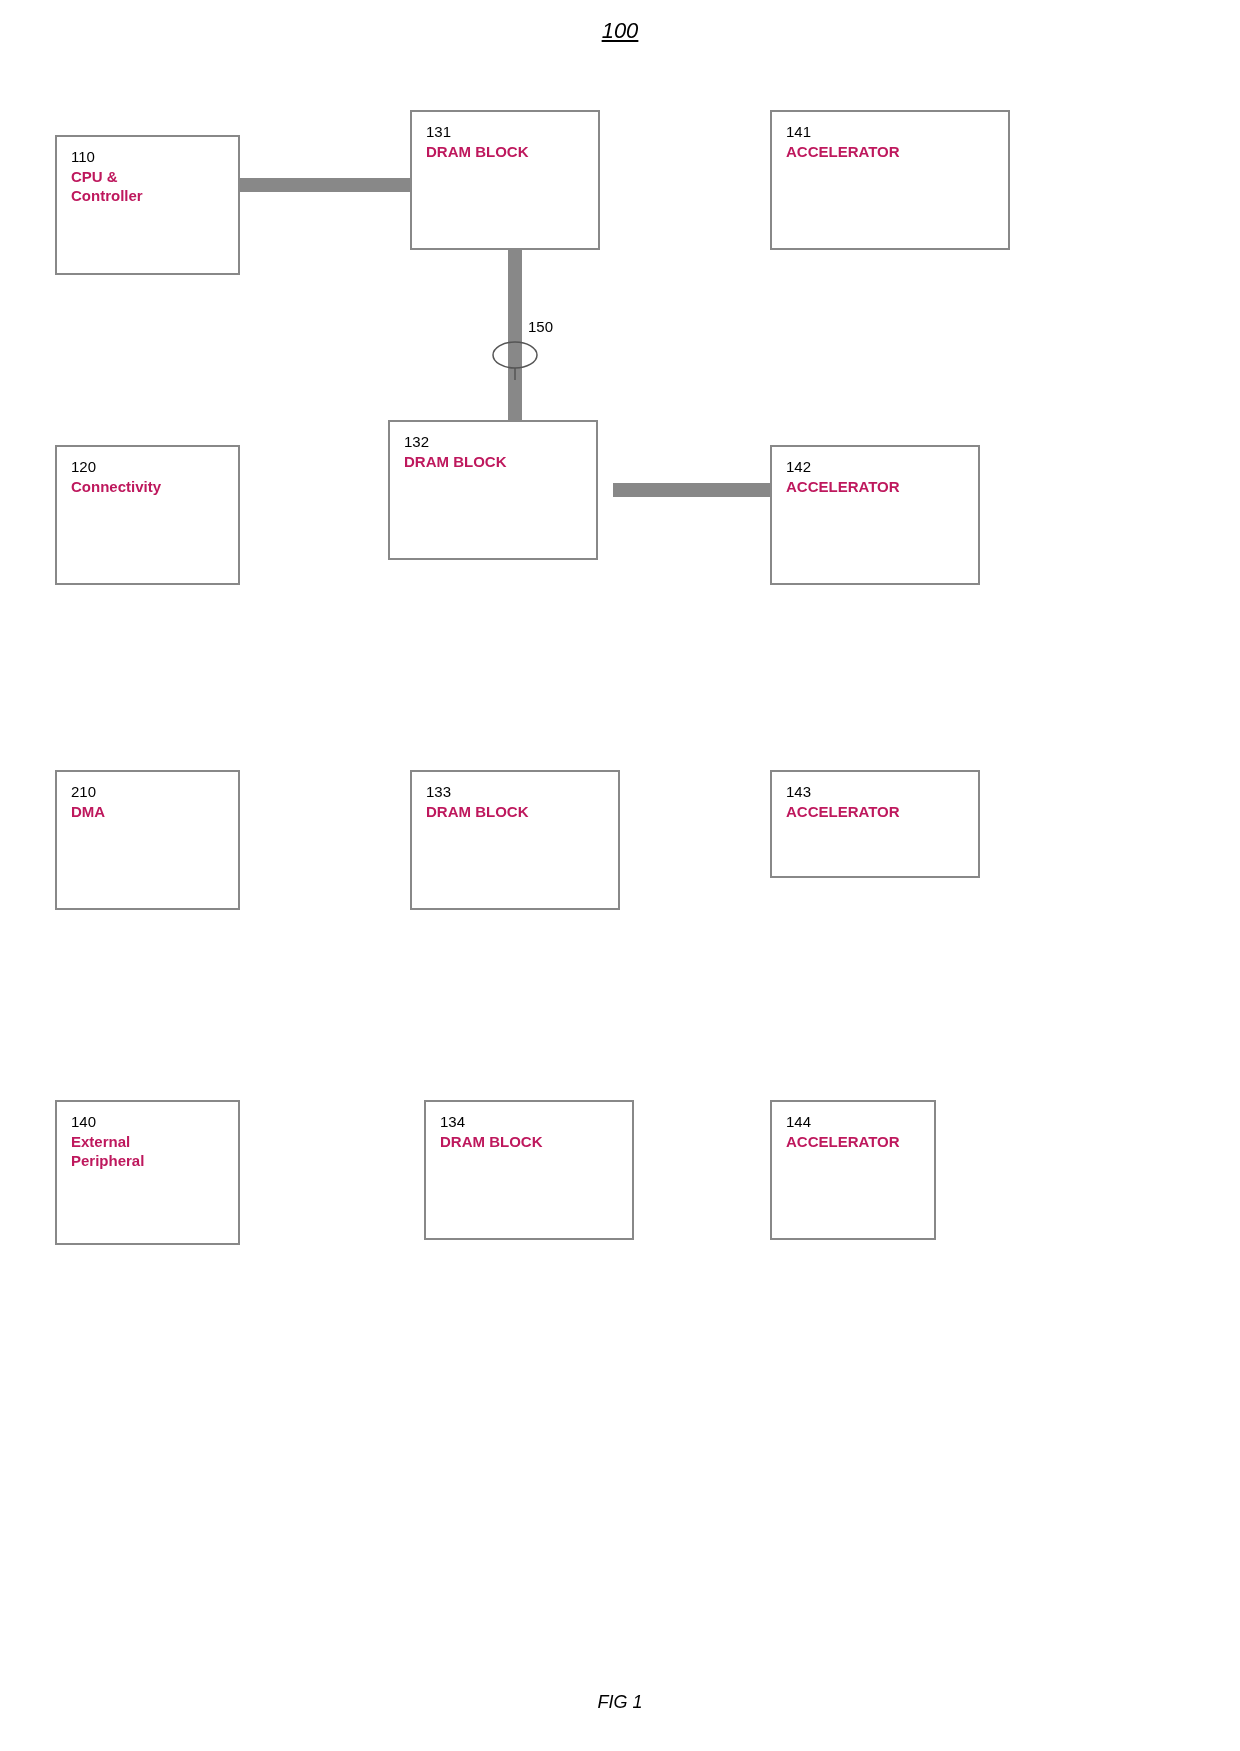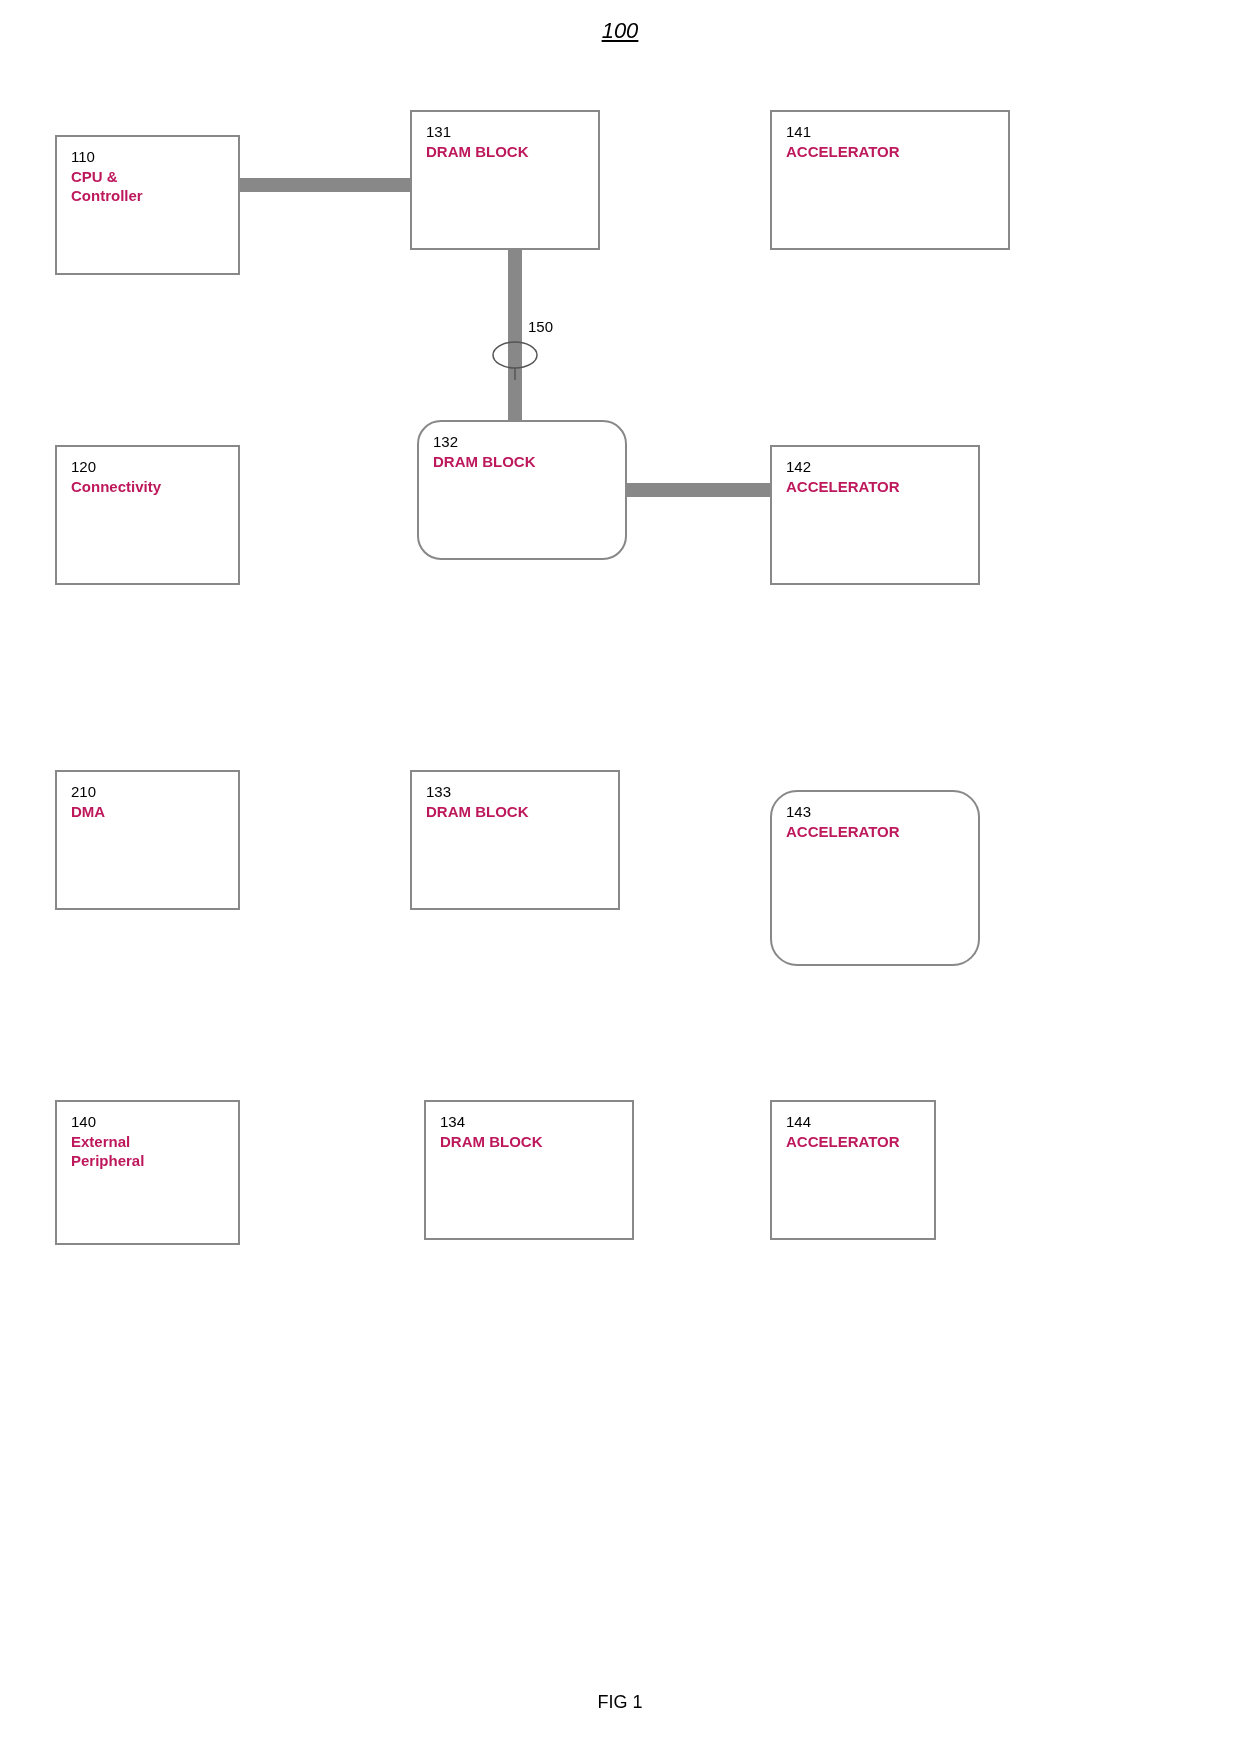--- a/index.html
+++ b/index.html
@@ -67,20 +67,21 @@
       pointer-events: none;
     }
 
     .fig-label {
       position: absolute;
       bottom: 38px;
       left: 50%;
       transform: translateX(-50%);
       font-size: 18px;
       font-family: Arial, sans-serif;
+      font-style: italic;
     }
   </style>
 </head>
 <body>
 
 <div class="page-container">
 
   <span class="diagram-title">100</span>
 
   <svg class="connections-svg">
@@ -111,41 +112,41 @@
   <div class="block" style="top:110px; left:770px; width:240px; height:140px;">
     <span class="block-id">141</span>
     <span class="block-label">ACCELERATOR</span>
   </div>
 
   <div class="block" style="top:445px; left:55px; width:185px; height:140px;">
     <span class="block-id">120</span>
     <span class="block-label">Connectivity</span>
   </div>
 
-  <div class="block" style="top:420px; left:417px; width:210px; height:140px;border-radius:24px;">
+  <div class="block" style="top:420px; left:388px; width:210px; height:140px;">
     <span class="block-id">132</span>
     <span class="block-label">DRAM BLOCK</span>
   </div>
 
   <div class="block" style="top:445px; left:770px; width:210px; height:140px;">
     <span class="block-id">142</span>
     <span class="block-label">ACCELERATOR</span>
   </div>
 
   <div class="block" style="top:770px; left:55px; width:185px; height:140px;">
     <span class="block-id">210</span>
     <span class="block-label">DMA</span>
   </div>
 
   <div class="block" style="top:770px; left:410px; width:210px; height:140px;">
     <span class="block-id">133</span>
     <span class="block-label">DRAM BLOCK</span>
   </div>
 
-  <div class="block" style="top:790px; left:770px; width:210px; height:176px;border-radius:27px;">
+  <div class="block" style="top:770px; left:770px; width:210px; height:108px;">
     <span class="block-id">143</span>
     <span class="block-label">ACCELERATOR</span>
   </div>
 
   <div class="block" style="top:1100px; left:55px; width:185px; height:145px;">
     <span class="block-id">140</span>
     <span class="block-label">External<br>Peripheral</span>
   </div>
 
   <div class="block" style="top:1100px; left:424px; width:210px; height:140px;">

